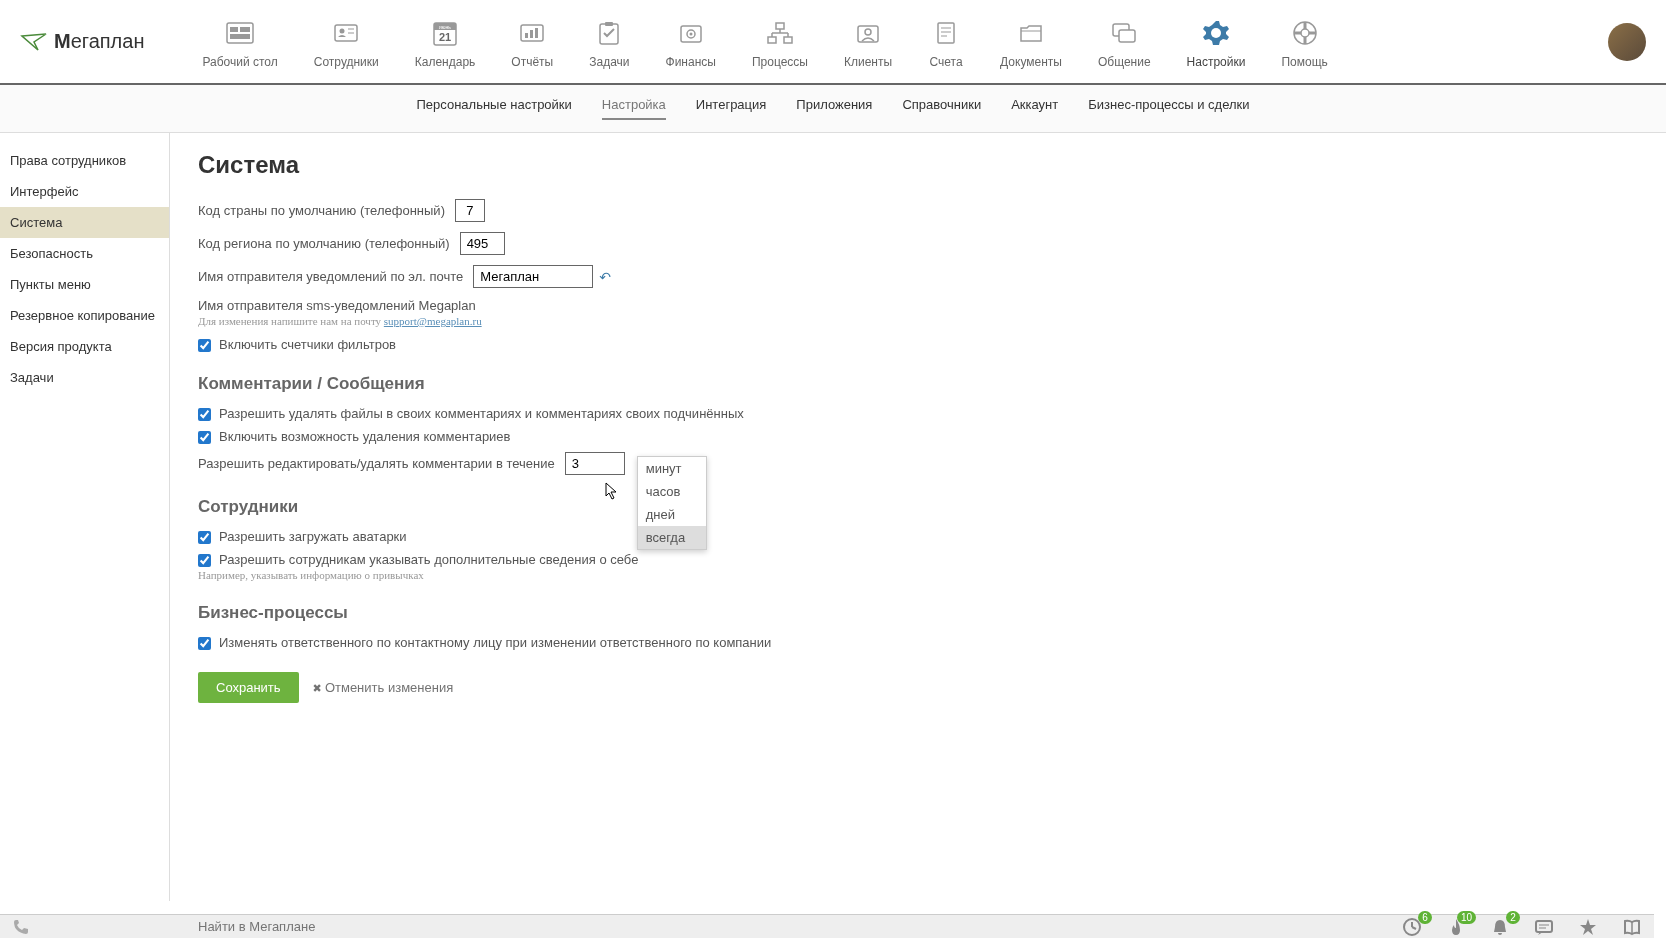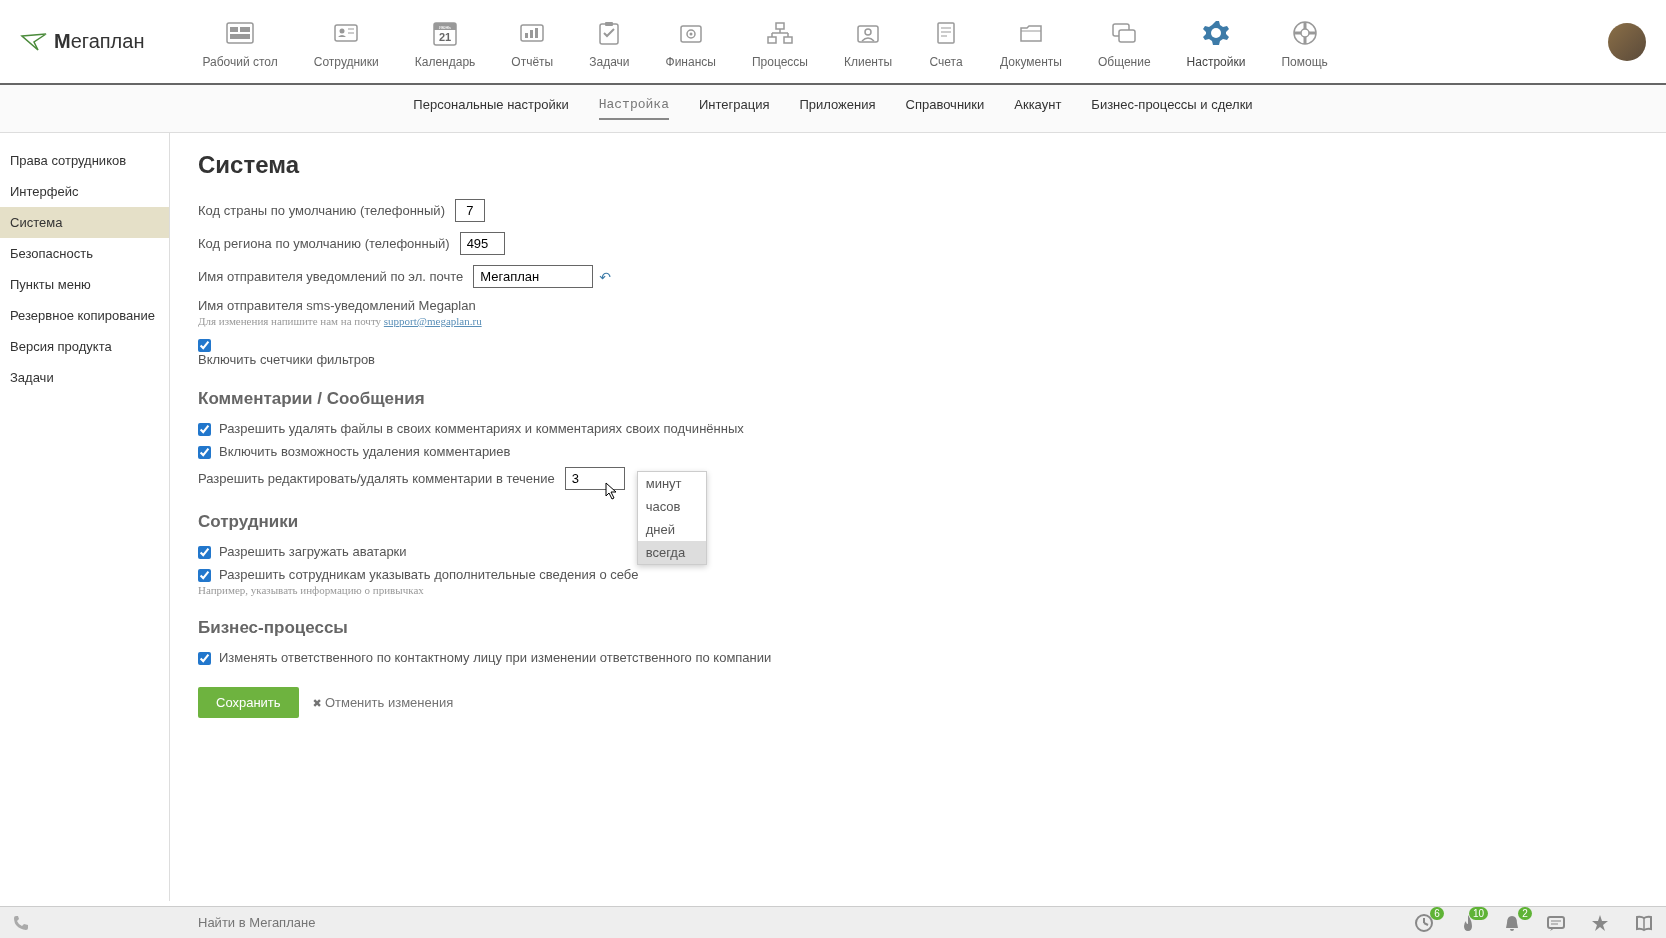--- a/index.html
+++ b/index.html
@@ -13,21 +13,21 @@
 .nav-items { display: flex; gap: 0; flex: 1; }
 .nav-item { display: flex; flex-direction: column; align-items: center; padding: 4px 18px; cursor: pointer; color: #666; font-size: 12px; }
 .nav-item-icon { width: 36px; height: 36px; display: flex; align-items: center; justify-content: center; margin-bottom: 4px; }
 .nav-item.active .nav-item-icon { color: #3d7ba8; }
 .nav-item.active { color: #444; }
 .avatar { width: 38px; height: 38px; border-radius: 50%; background: linear-gradient(135deg, #8b6f47, #5a4a3a); margin-left: auto; }
 
 
 .sub-nav { display: flex; justify-content: center; gap: 30px; padding: 12px 0; border-bottom: 1px solid #ddd; background: #fafafa; font-size: 13px; }
 .sub-nav-item { color: #333; cursor: pointer; padding-bottom: 6px; text-decoration: none; }
-.sub-nav-item.active { color: #777; border-bottom: 2px solid #888; font-family: Liberation Mono, monospace; }
+.sub-nav-item.active { color: #777; border-bottom: 2px solid #888; }
 
 
 .layout { display: flex; min-height: calc(100vh - 170px); }
 .sidebar { width: 170px; border-right: 1px solid #ddd; background: #fff; padding-top: 12px; }
 .sidebar-item { padding: 8px 10px; cursor: pointer; color: #333; font-size: 13px; }
 .sidebar-item.active { background: #e5e0c8; }
 
 .content { flex: 1; padding: 18px 28px; }
 .page-title { font-size: 24px; font-weight: bold; margin-bottom: 20px; }
 
@@ -54,21 +54,21 @@
 .dropdown-menu { position: absolute; top: 0; left: 0; background: #fff; border: 1px solid #ccc; box-shadow: 0 2px 6px rgba(0,0,0,0.2); min-width: 70px; z-index: 10; }
 .dropdown-option { padding: 4px 8px; cursor: pointer; font-size: 13px; color: #555; }
 .dropdown-option.hover { background: #ddd; }
 
 .actions { margin-top: 22px; display: flex; align-items: center; gap: 14px; }
 .btn-save { background: #6eb33f; color: #fff; border: none; padding: 8px 18px; font-size: 13px; cursor: pointer; border-radius: 2px; }
 .btn-cancel { color: #737373; cursor: pointer; font-size: 13px; }
 .btn-cancel::before { content: "✖ "; font-size: 11px; }
 
 
-.footer { position: fixed; bottom: 0; left: 0; right: 0; height: 32px; background: #eee; border-top: 1px solid #ccc; display: flex; align-items: center; padding: 0 12px; }
+.footer { position: fixed; bottom: 0; left: 0; right: 12px; height: 24px; background: #eee; border-top: 1px solid #ccc; display: flex; align-items: center; padding: 0 12px; }
 .footer-phone { width: 60px; color: #888; font-size: 16px; }
 .search-input { border: none; background: transparent; padding: 6px; font-size: 13px; color: #888; flex: 0 0 300px; margin-left: 120px; }
 .footer-icons { margin-left: auto; display: flex; gap: 24px; align-items: center; }
 .footer-icon { position: relative; color: #888; font-size: 18px; cursor: pointer; }
 .badge { position: absolute; top: -6px; right: -10px; background: #5fb336; color: #fff; border-radius: 8px; font-size: 10px; padding: 1px 4px; min-width: 14px; text-align: center; }
 
 .cursor { position: absolute; width: 14px; height: 18px; pointer-events: none; z-index: 100; }
 
 
 svg { display: block; }
@@ -266,21 +266,21 @@
       <input class="form-input wide" value="Мегаплан" style="">
       <span class="reset-icon">↶</span>
     </div>
     <div class="form-row" style="margin-bottom:2px;">
       <span class="form-label">Имя отправителя sms-уведомлений Megaplan</span>
     </div>
     <div class="hint">
       <span>Для изменения напишите нам на почту </span><a href="#">support@megaplan.ru</a>
     </div>
 
-    <div class="checkbox-row" style="margin-top:10px;flex-direction:column;">
+    <div class="checkbox-row" style="margin-top:10px;">
       <input type="checkbox" checked="" style="">
       <span>Включить счетчики фильтров</span>
     </div>
 
     <h2 class="section-title">Комментарии / Сообщения</h2>
     <div class="checkbox-row">
       <input type="checkbox" checked="" style="">
       <span>Разрешить удалять файлы в своих комментариях и комментариях своих подчинённых</span>
     </div>
     <div class="checkbox-row">

